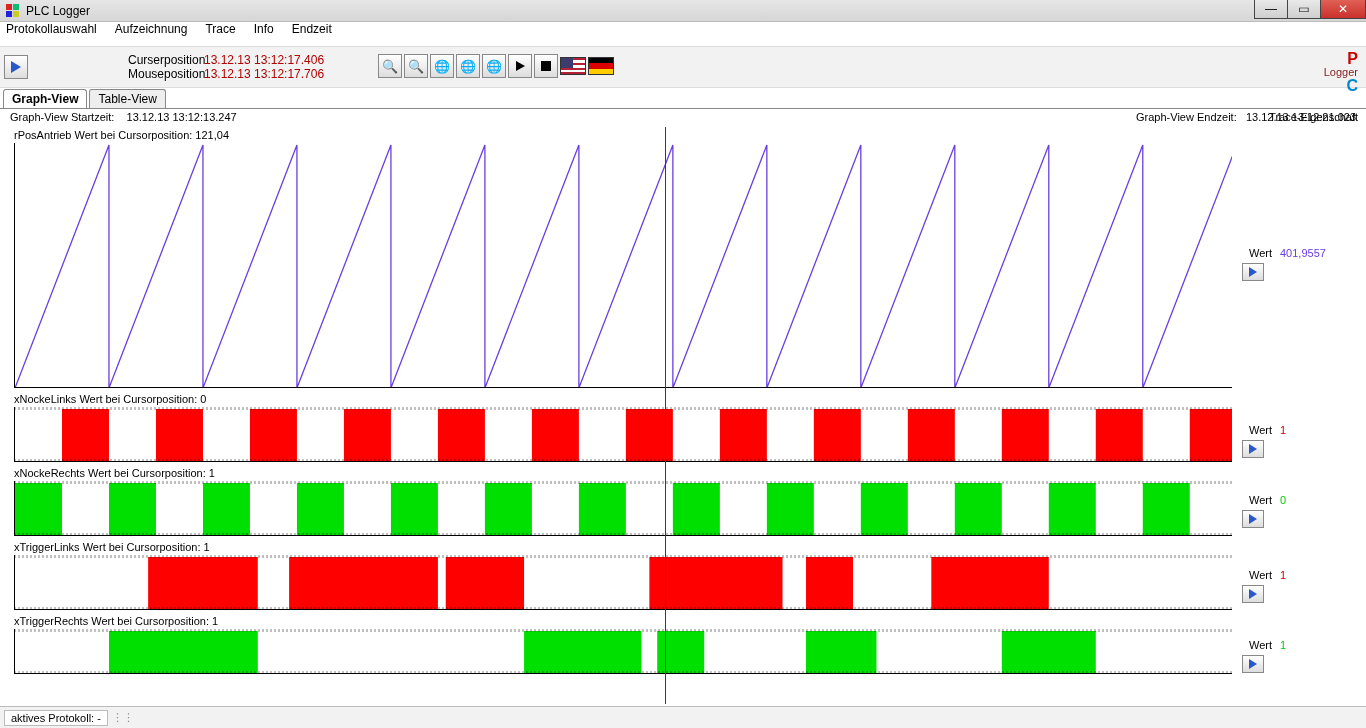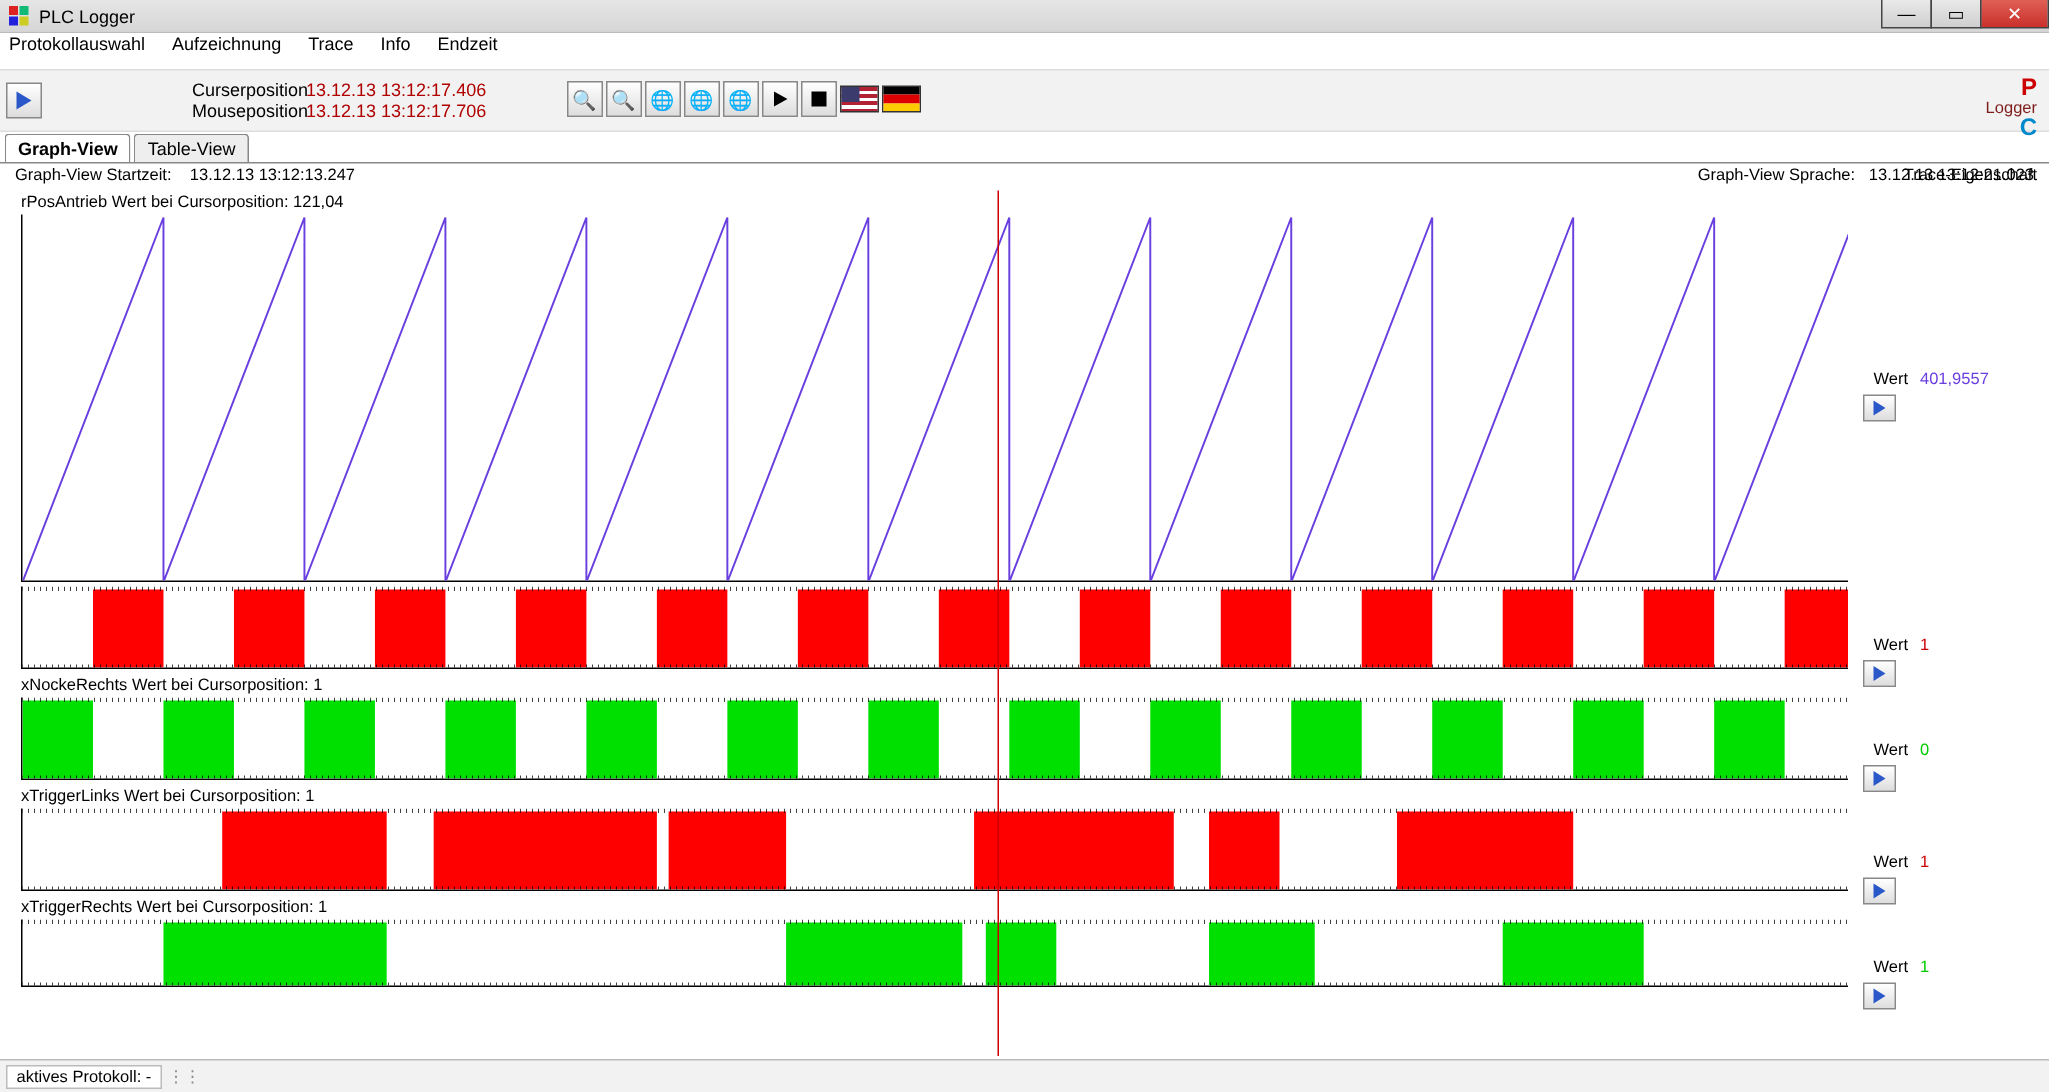--- a/index.html
+++ b/index.html
@@ -141,29 +141,29 @@
 
 <div class="tabrow">
   <div class="tab active">Graph-View</div>
   <div class="tab">Table-View</div>
 </div>
 
 <div class="content">
   <div class="timebar">
     <span><span>Graph-View Startzeit:</span>&nbsp;&nbsp;&nbsp;
           <span>13.12.13 13:12:13.247</span></span>
-    <span><span>Graph-View Sprache:</span>&nbsp;&nbsp;
+    <span><span>Graph-View Endzeit:</span>&nbsp;&nbsp;
           <span>13.12.13 13:12:21.023</span></span>
   </div>
 
   <div class="cursorline" id="cursorline" style="left: 665.448px;"></div>
 
   <div class="plots" id="plots"><div class="plot-label">rPosAntrieb Wert bei Cursorposition: 121,04</div><svg width="1218" height="245" class="plot-axis">
         <path d="M0 245 L0 245 L93.98148148148148 2 L93.98148148148148 245 L93.98148148148148 245 L187.96296296296296 2 L187.96296296296296 245 L187.96296296296296 245 L281.9444444444444 2 L281.9444444444444 245 L281.9444444444444 245 L375.9259259259259 2 L375.9259259259259 245 L375.9259259259259 245 L469.9074074074074 2 L469.9074074074074 245 L469.9074074074074 245 L563.8888888888889 2 L563.8888888888889 245 L563.8888888888889 245 L657.8703703703704 2 L657.8703703703704 245 L657.8703703703704 245 L751.8518518518518 2 L751.8518518518518 245 L751.8518518518518 245 L845.8333333333333 2 L845.8333333333333 245 L845.8333333333333 245 L939.8148148148147 2 L939.8148148148147 245 L939.8148148148147 245 L1033.796296296296 2 L1033.796296296296 245 L1033.796296296296 245 L1127.7777777777776 2 L1127.7777777777776 245 L1127.7777777777776 245 L1221.759259259259 2 L1221.759259259259 245 L1221.759259259259 245 L1315.7407407407406 2 L1315.7407407407406 245" fill="none" stroke="#6a3fe0" stroke-width="1.3"></path>
-      </svg><svg width="1218" height="55" class="plot-axis">
+      </svg><div class="plot-label">xNockeLinks Wert bei Cursorposition: 0</div><svg width="1218" height="55" class="plot-axis">
         <rect x="46.99074074074074" y="2" width="46.99074074074074" height="52" fill="#ff0000"></rect>
         <rect x="140.9722222222222" y="2" width="46.99074074074076" height="52" fill="#ff0000"></rect>
         <rect x="234.9537037037037" y="2" width="46.99074074074076" height="52" fill="#ff0000"></rect>
         <rect x="328.9351851851852" y="2" width="46.990740740740705" height="52" fill="#ff0000"></rect>
         <rect x="422.91666666666674" y="2" width="46.99074074074065" height="52" fill="#ff0000"></rect>
         <rect x="516.8981481481483" y="2" width="46.99074074074065" height="52" fill="#ff0000"></rect>
         <rect x="610.8796296296297" y="2" width="46.99074074074076" height="52" fill="#ff0000"></rect>
         <rect x="704.8611111111111" y="2" width="46.99074074074076" height="52" fill="#ff0000"></rect>
         <rect x="798.8425925925926" y="2" width="46.99074074074065" height="52" fill="#ff0000"></rect>
         <rect x="892.824074074074" y="2" width="46.99074074074065" height="52" fill="#ff0000"></rect>

